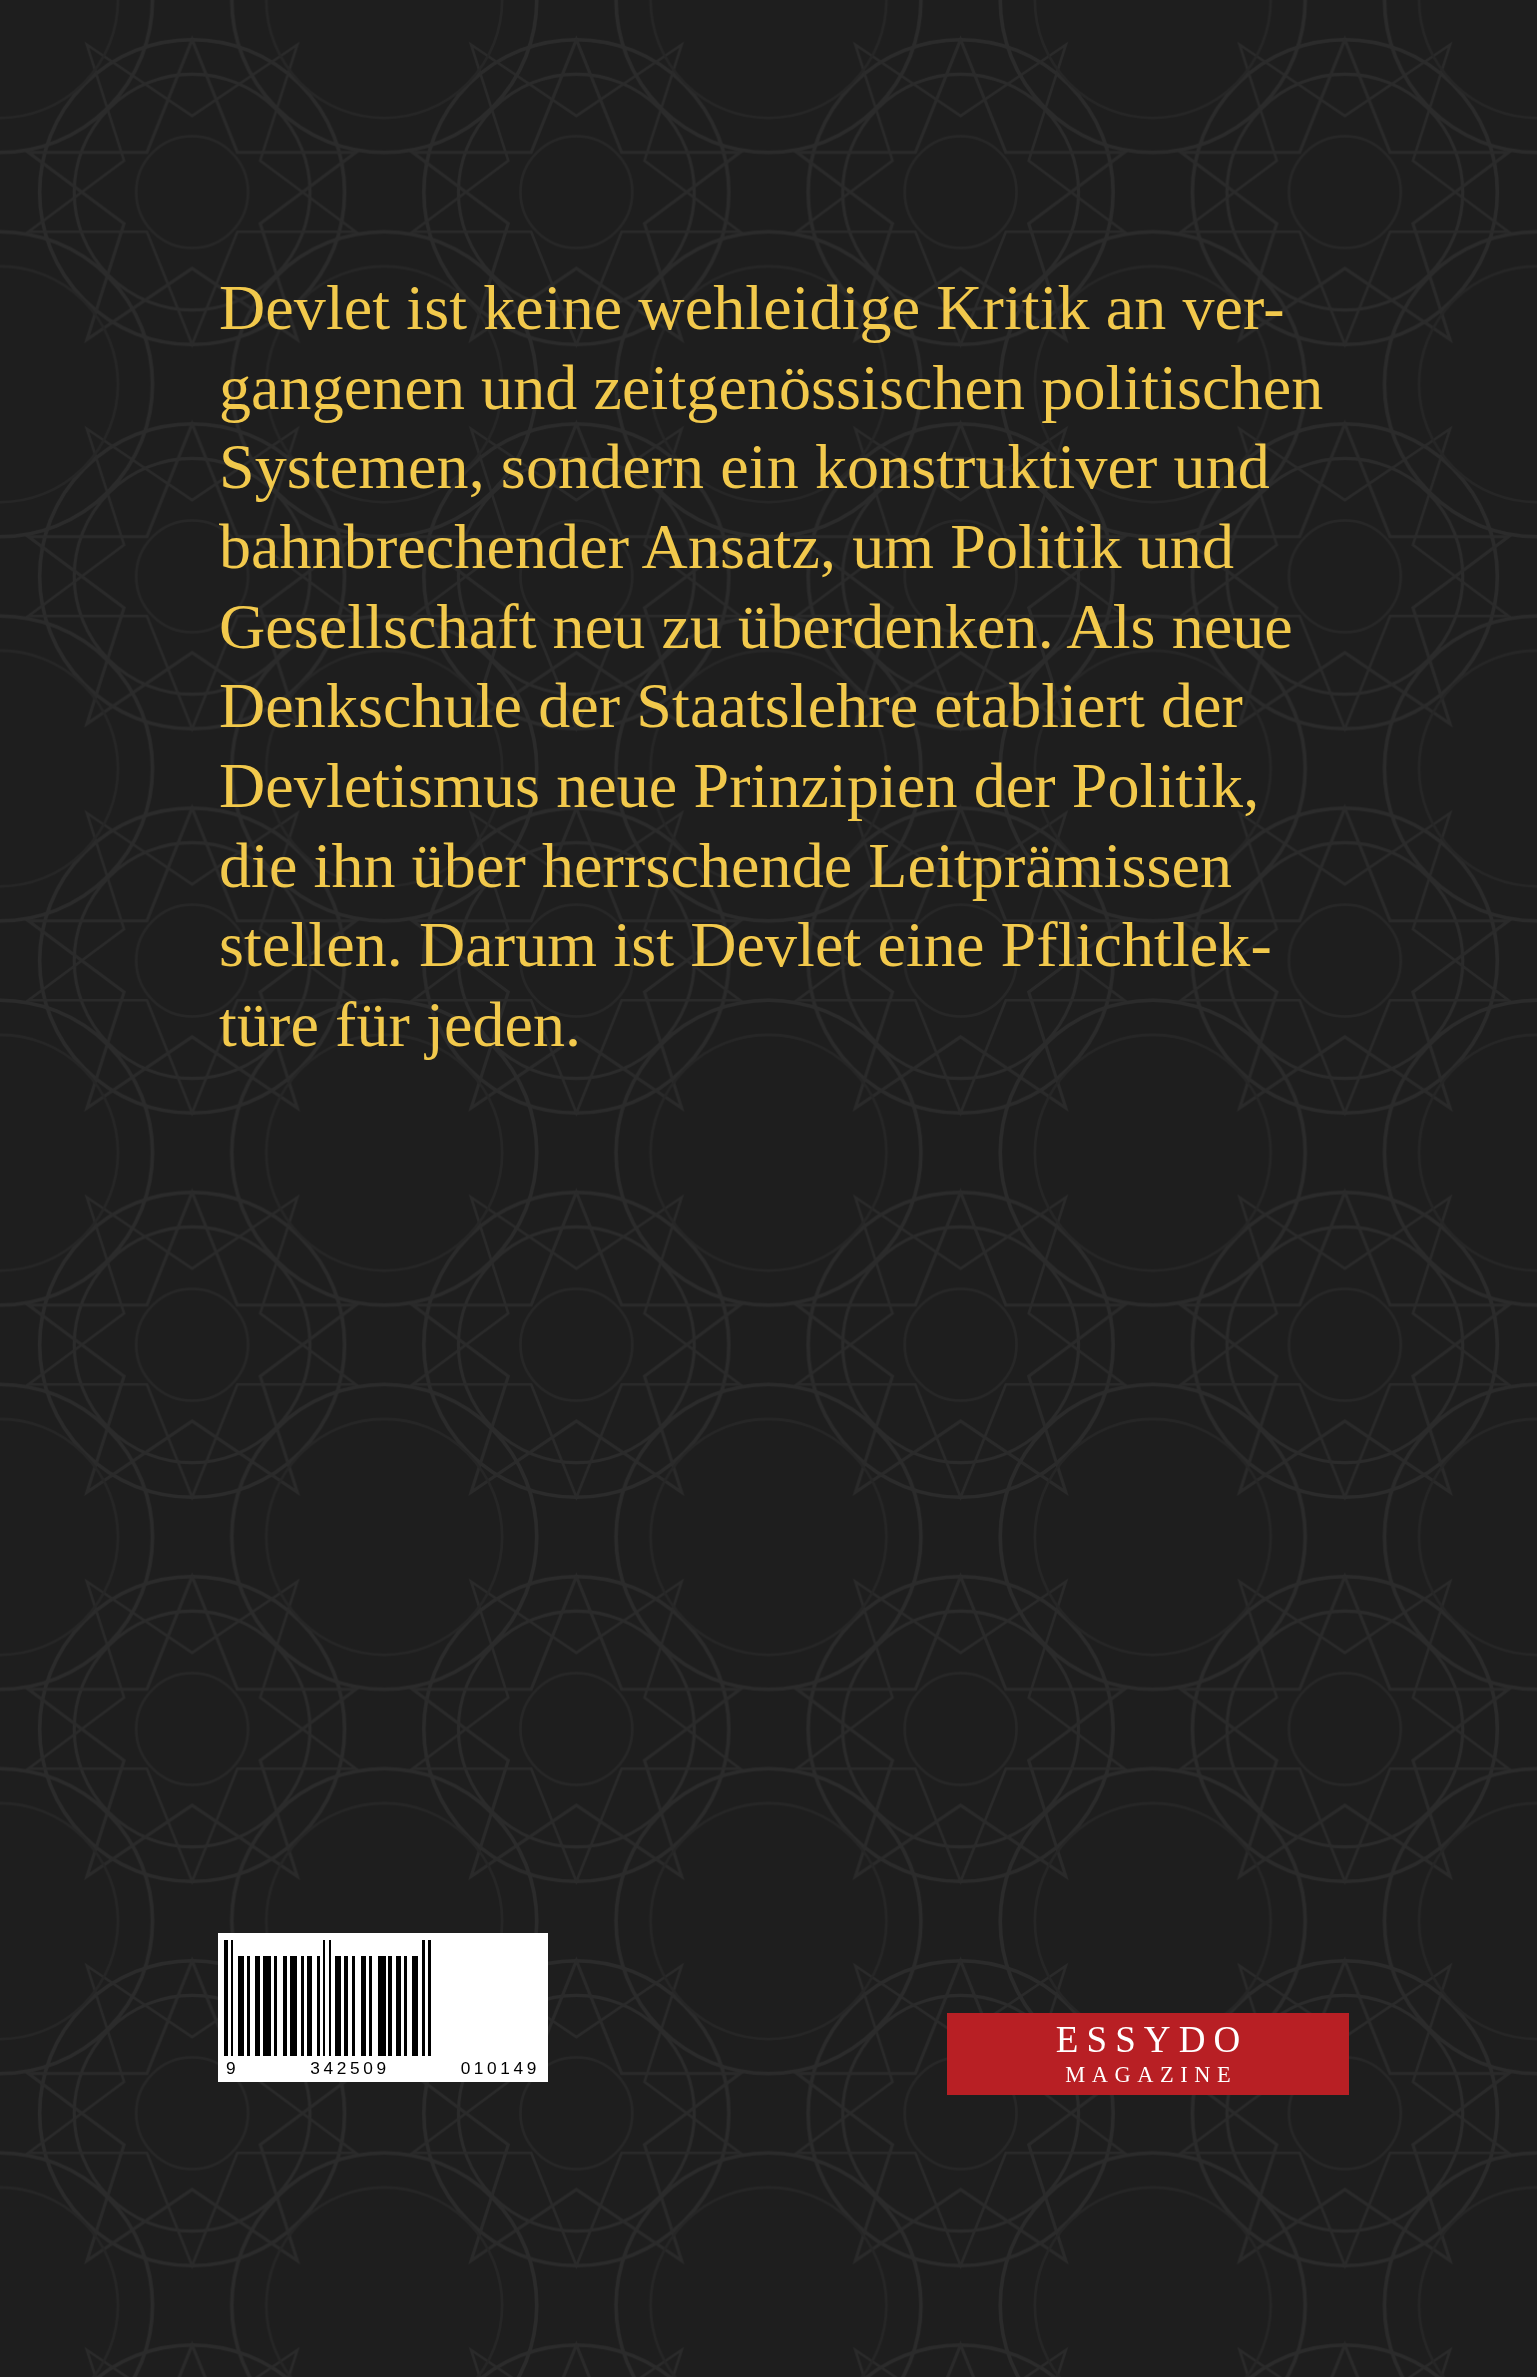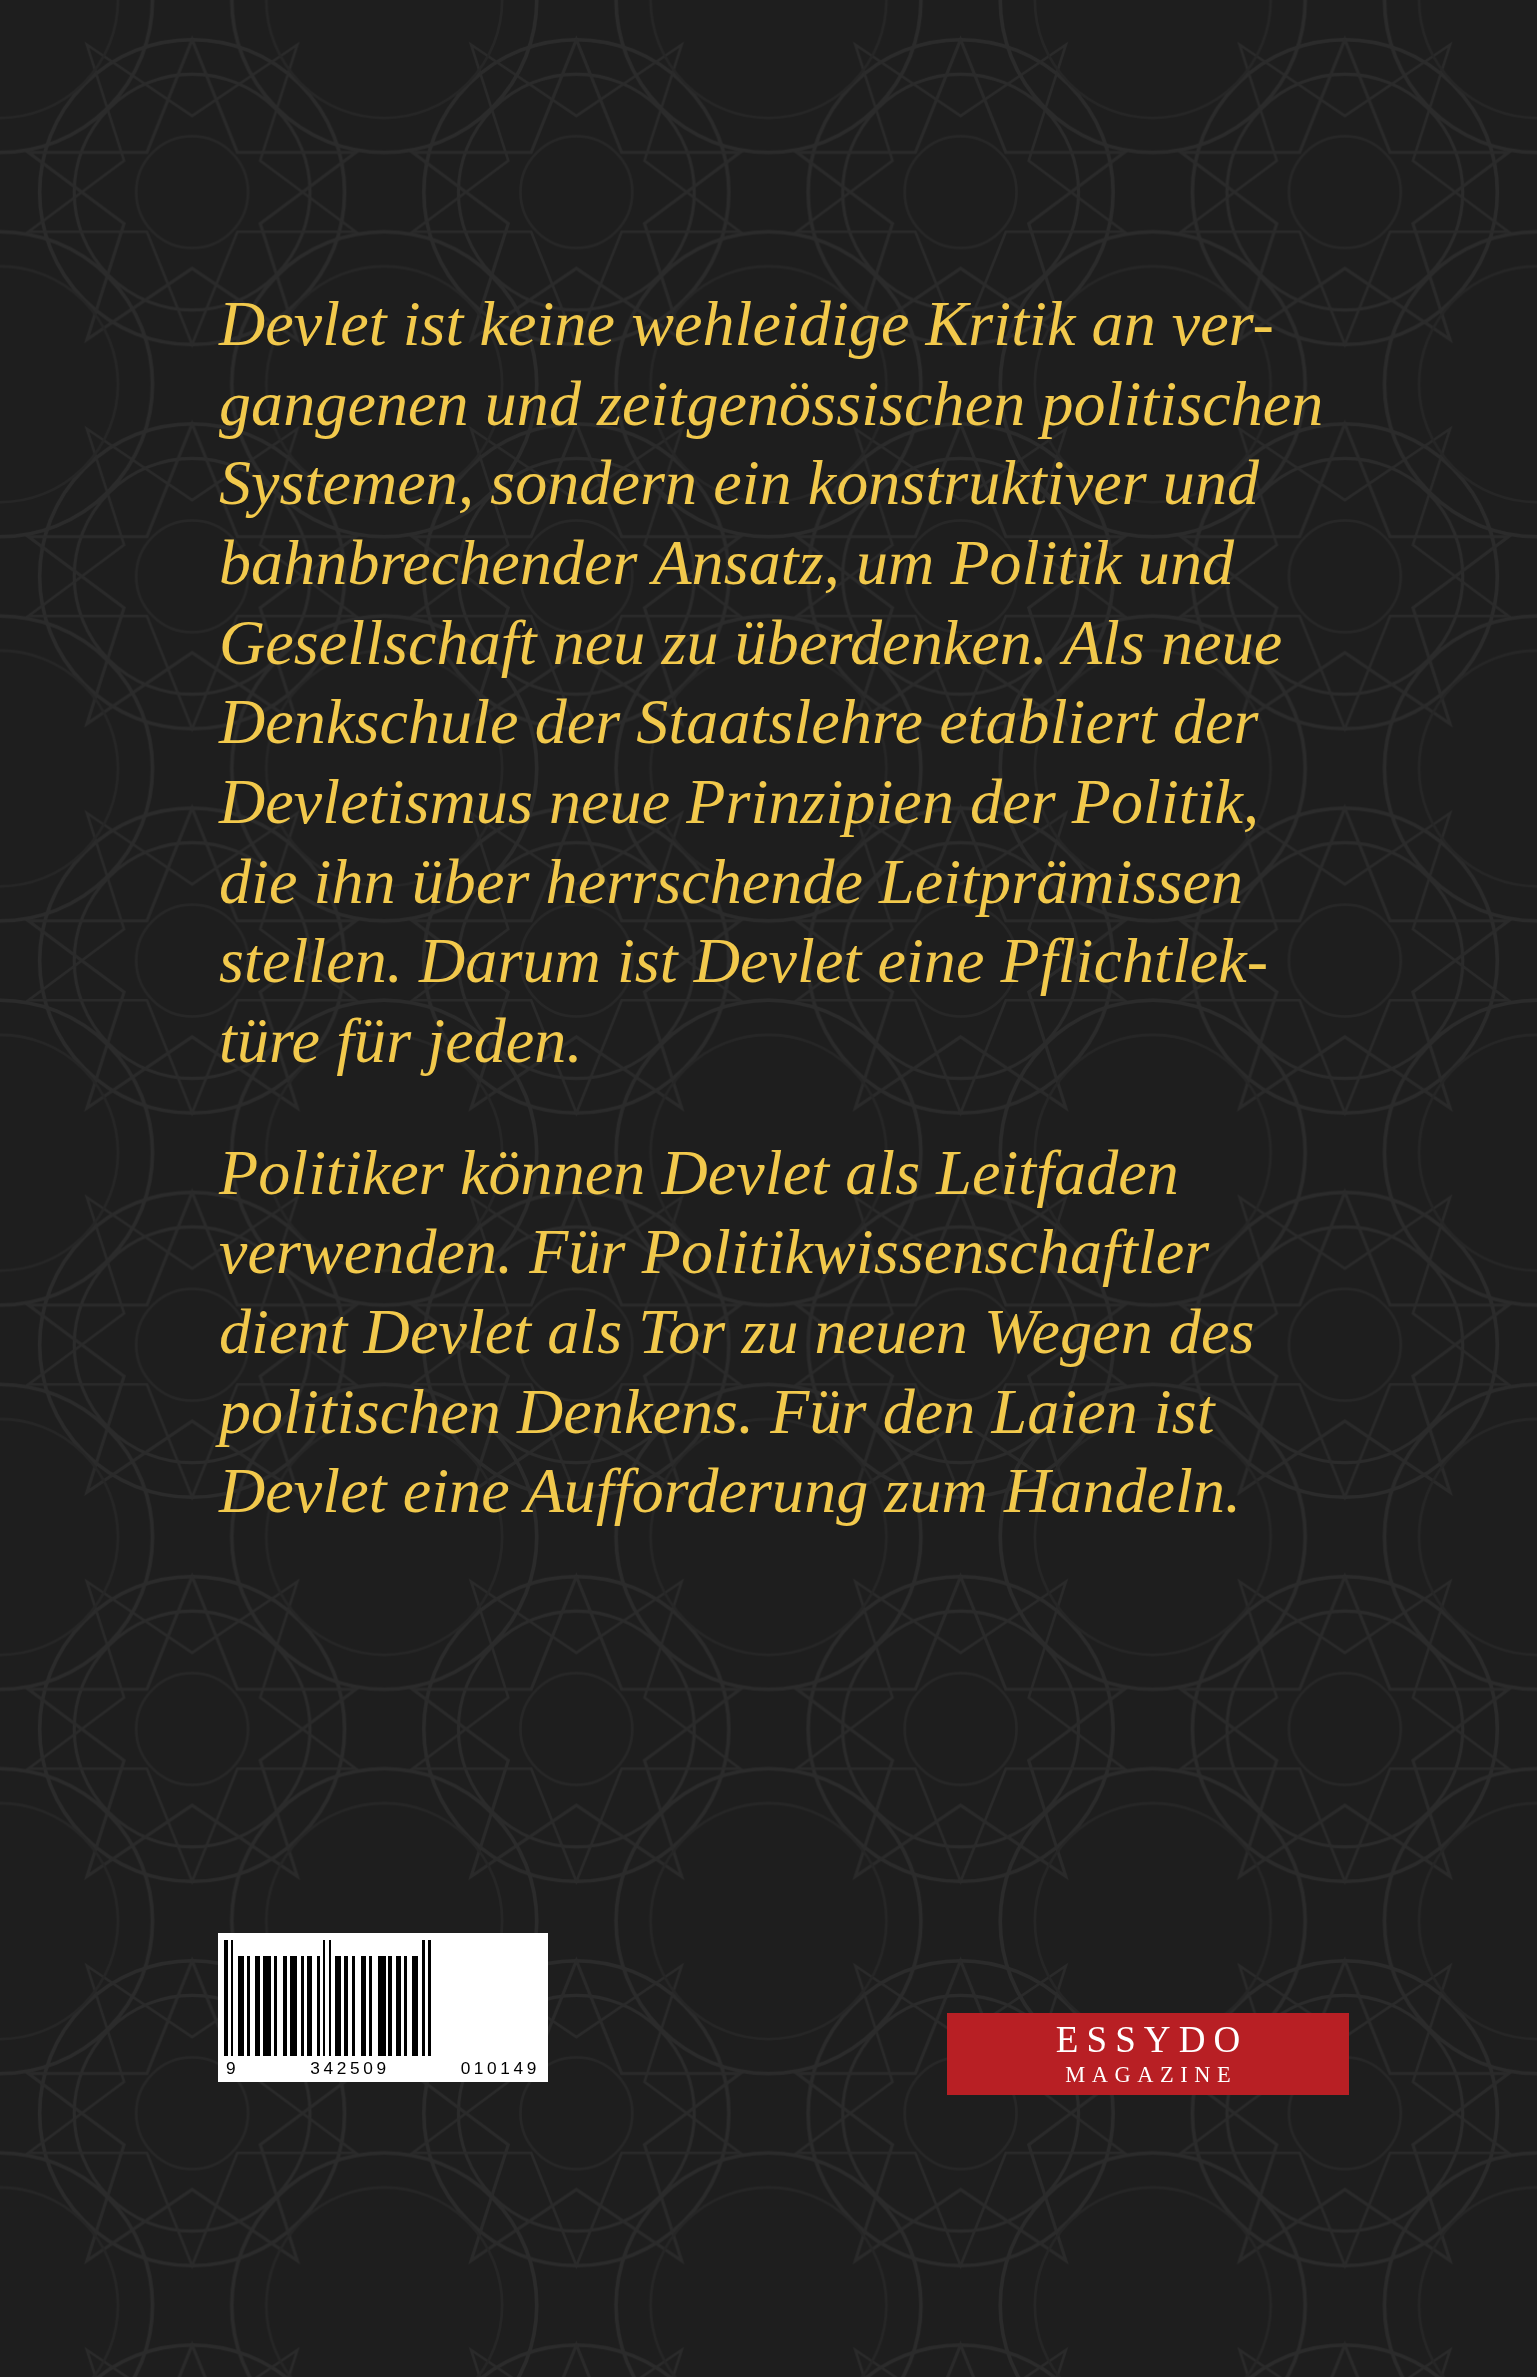--- a/index.html
+++ b/index.html
@@ -28,23 +28,22 @@
     inset: 0;
     opacity: 1;
     pointer-events: none;
   }
   .pattern svg { display: block; width: 100%; height: 100%; }
 
   
   .blurb-block {
     position: absolute;
     left: 219px;
-    top: 284px;
+    top: 268px;
     width: 1108px;
-    font-style: italic;
   }
   .blurb-para {
     color: #f2c94c;
     font-family: "Liberation Serif", serif;
     font-size: 64px;
     line-height: 1.245;
     letter-spacing: 0.1px;
     margin: 0 0 52px 0;
     white-space: pre-line;
   }
@@ -149,25 +148,20 @@
     <p class="blurb-para">Devlet ist keine wehleidige Kritik an ver-
 gangenen und zeitgenössischen politischen
 Systemen, sondern ein konstruktiver und
 bahnbrechender Ansatz, um Politik und
 Gesellschaft neu zu überdenken. Als neue
 Denkschule der Staatslehre etabliert der
 Devletismus neue Prinzipien der Politik,
 die ihn über herrschende Leitprämissen
 stellen. Darum ist Devlet eine Pflichtlek-
 türe für jeden.</p>
-    <p class="blurb-para">Politiker können Devlet als Leitfaden
-verwenden. Für Politikwissenschaftler
-dient Devlet als Tor zu neuen Wegen des
-politischen Denkens. Für den Laien ist
-Devlet eine Aufforderung zum Handeln.</p>
   </div>
 
   <div class="barcode-box">
     <div class="barcode-bars">
       <i class="tall" style="width:3.6px"></i>
         <i class="w" style="width:3px"></i>
       <i class="tall" style="width:2.5px"></i>
         <i class="w" style="width:4.6px"></i>
       <i class="short" style="width:6.6px"></i>
         <i class="w" style="width:2.5px"></i>

